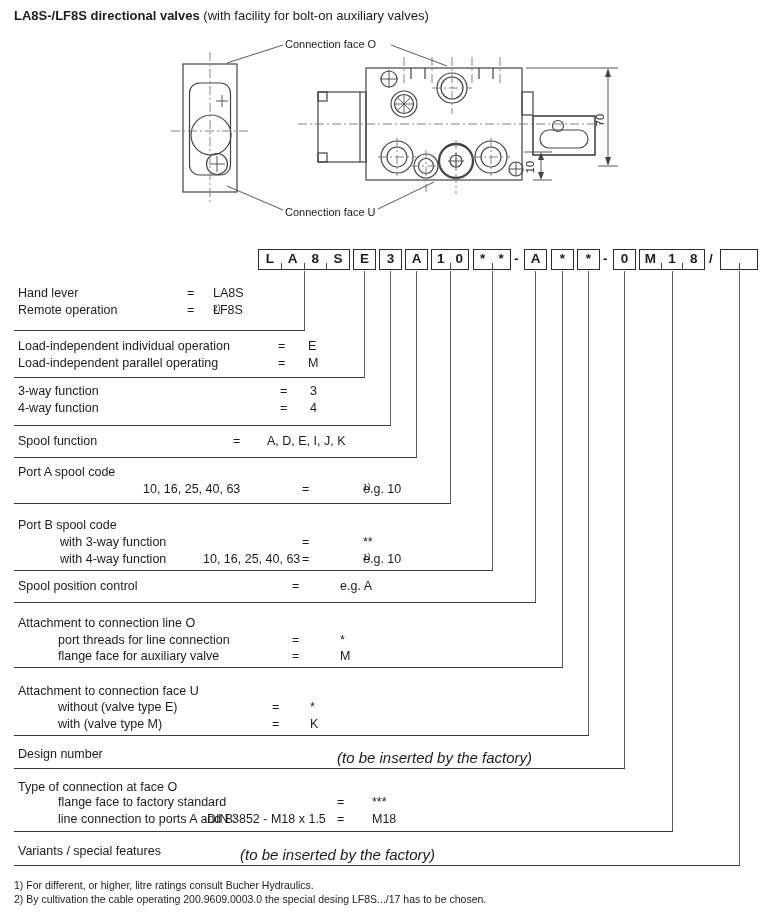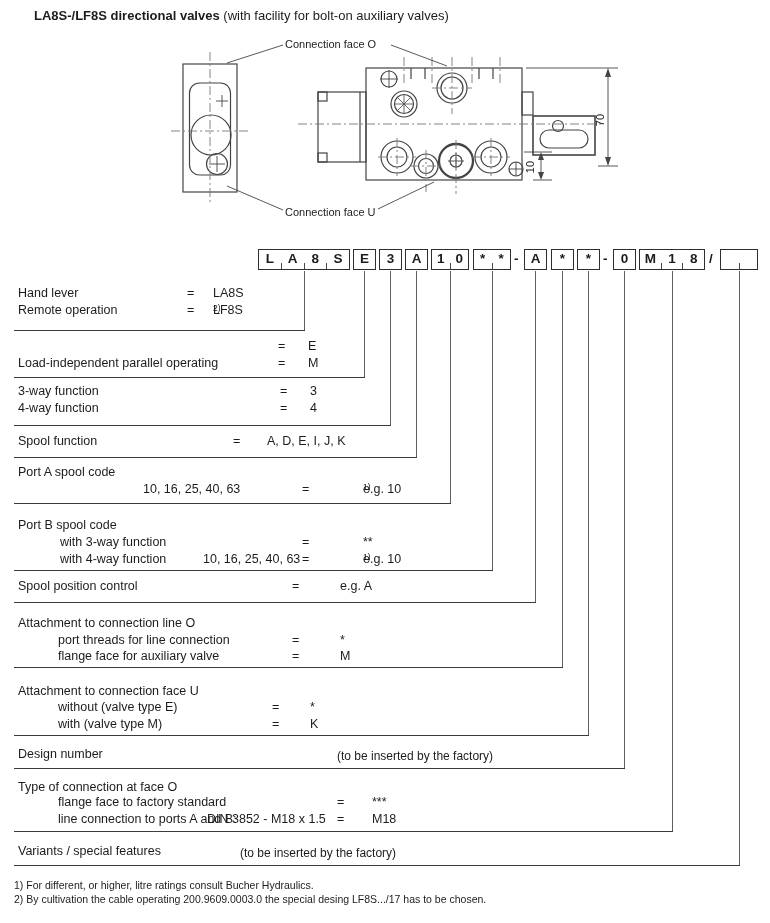--- a/index.html
+++ b/index.html
@@ -1,31 +1,31 @@
 <!DOCTYPE html>
 <html><head>
 <meta charset="utf-8">
 <style>
   html,body{margin:0;padding:0;background:#fff;}
   .page{position:relative;width:770px;height:923px;background:#ffffff;
         font-family:"Liberation Sans",sans-serif;color:#1c1c1c;overflow:hidden;}
-  .title{position:absolute;left:14px;top:8px;font-size:13px;white-space:nowrap;margin-left:20px;}
+  .title{position:absolute;left:14px;top:8px;font-size:13px;white-space:nowrap;}
   .title .b{font-weight:700;}
   svg{position:absolute;left:0;top:0;}
   .tl{position:absolute;left:0;width:770px;height:16px;font-size:12.5px;}
   .tl span{position:absolute;top:0;white-space:nowrap;}
   .rule{position:absolute;height:1px;background:#3c3c3c;left:14px;}
   .vline{position:absolute;width:1px;background:#5f5f5f;}
   .cbox{position:absolute;top:249px;height:21px;border:1.4px solid #2e2e2e;
         display:flex;box-sizing:border-box;background:#fff;}
   .cell{flex:1 1 0;text-align:center;font-size:13.5px;font-weight:700;line-height:17px;}
   .tick{width:1px;background:#4a4a4a;height:6px;align-self:flex-end;flex:0 0 1px;}
   .sep{position:absolute;top:249px;height:21px;line-height:19px;font-weight:700;font-size:13.5px;}
   .sup{font-size:8.5px;vertical-align:4px;}
-  .note{font-size:12px;}
+  .note{font-size:15px;font-style:italic;}
   .fnote{position:absolute;left:14px;font-size:10.5px;white-space:nowrap;}
 </style>
 </head>
 <body>
 
 <div class="page">
 
   <div class="title">
     <span class="b">LA8S-/LF8S directional valves</span><span> (with facility for bolt-on auxiliary valves)</span>
   </div>
@@ -208,20 +208,21 @@
   <div class="tl" style="top:303px">
     <span style="left:18px">Remote operation</span>
     <span style="left:187px">=</span>
     <span style="left:213px">
         <span>LF8S</span>
         <span class="sup">2)</span>
       </span>
   </div>
 
   <div class="tl" style="top:339px">
+    <span style="left:18px">Load-independent individual operation</span>
     <span style="left:278px">=</span>
     <span style="left:308px">E</span>
   </div>
   <div class="tl" style="top:356px">
     <span style="left:18px">Load-independent parallel operating</span>
     <span style="left:278px">=</span>
     <span style="left:308px">M</span>
   </div>
 
   <div class="tl" style="top:384px">

